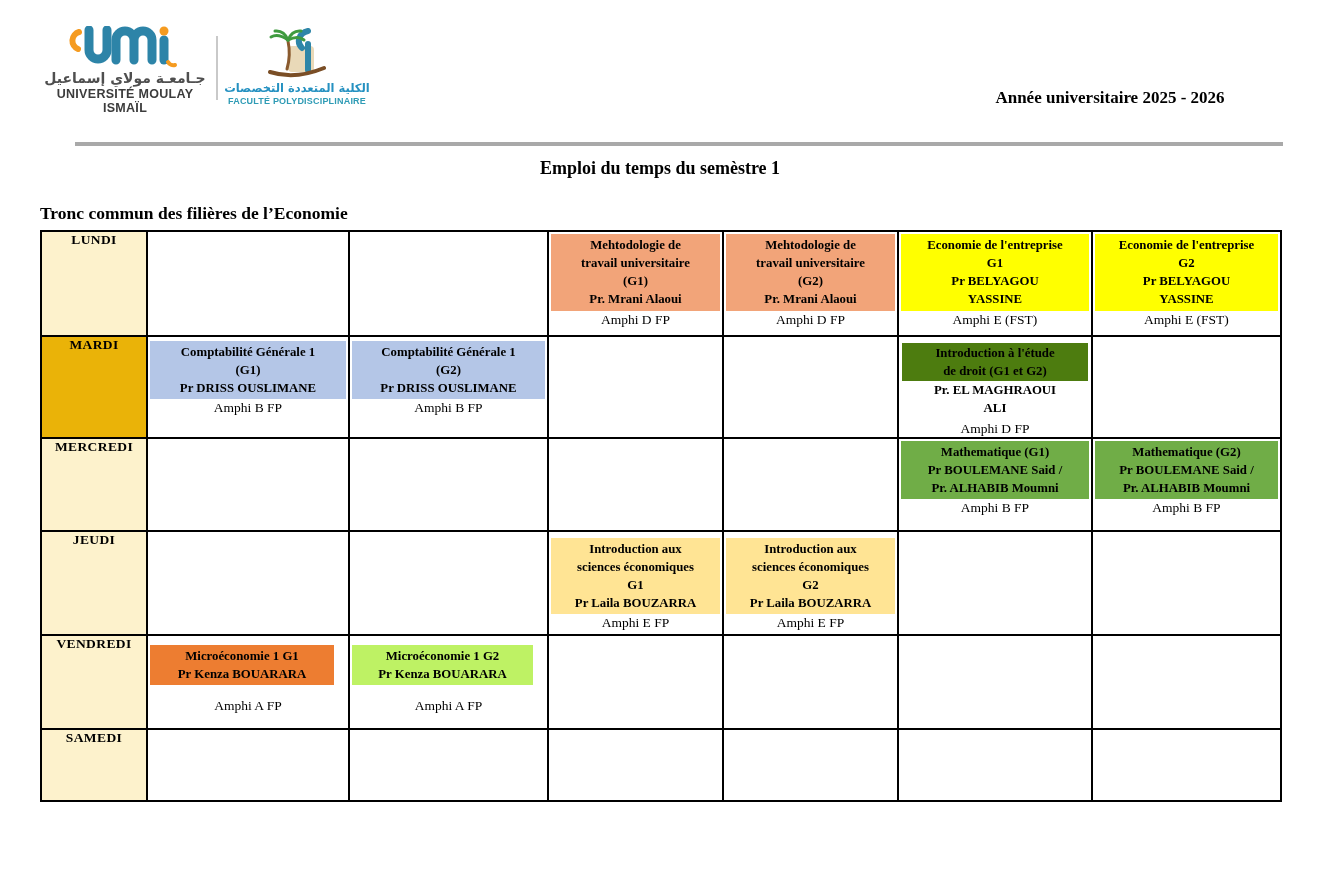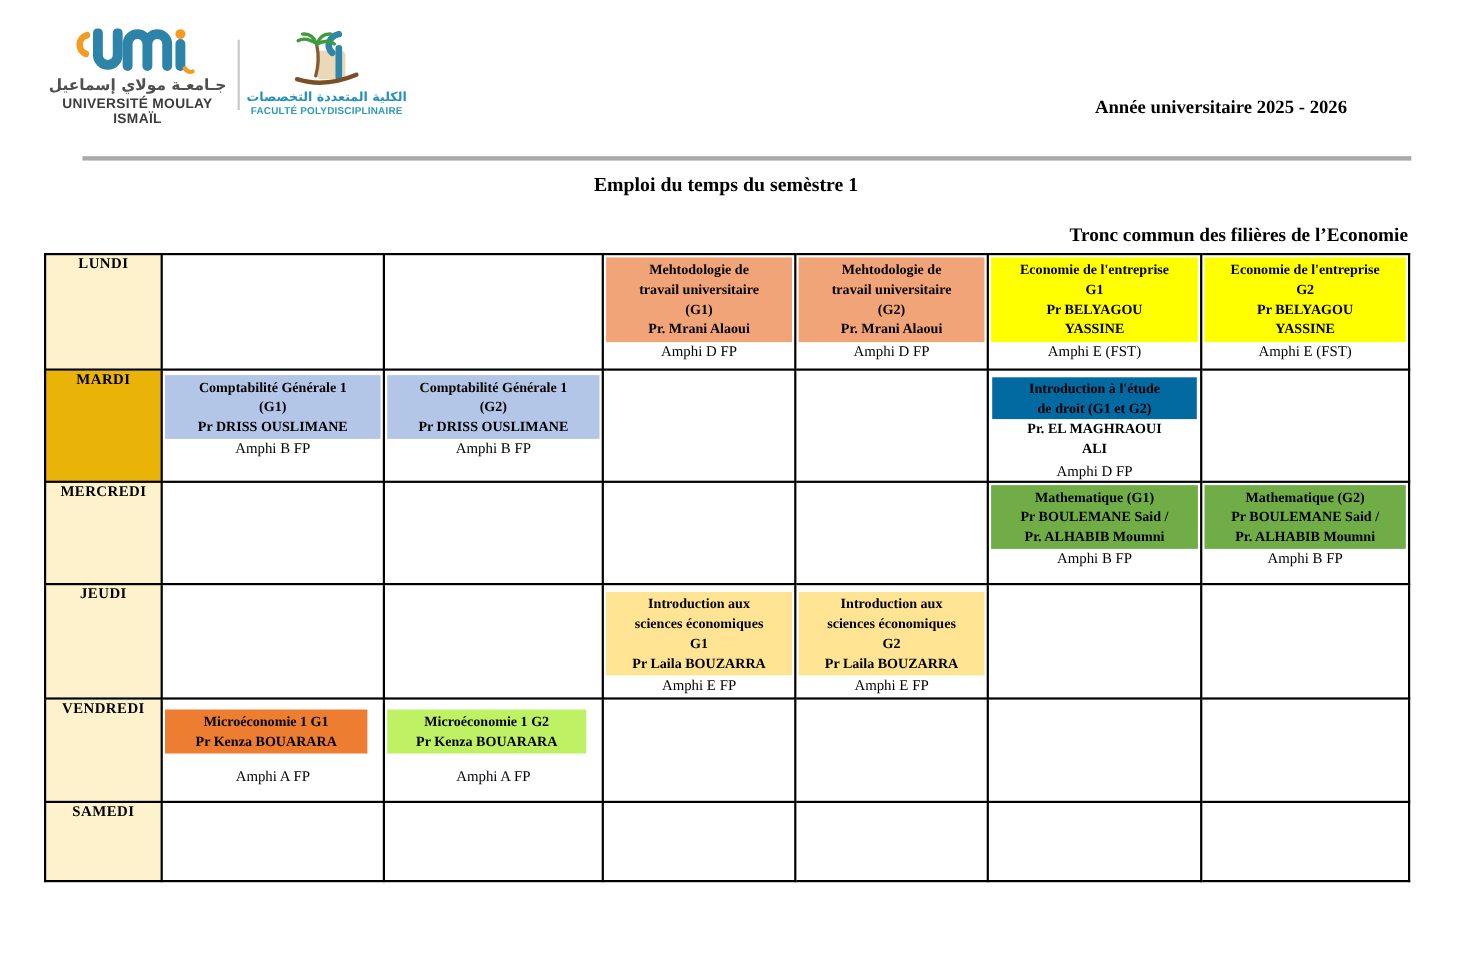--- a/index.html
+++ b/index.html
@@ -21,21 +21,21 @@
   .fp-arabic { font-family:"DejaVu Sans", sans-serif; font-size:11.5px; font-weight:bold; color:#2591c1; line-height:1.1; }
   .fp-latin  { font-family:"Liberation Sans", sans-serif; font-size:9px; font-weight:bold; color:#2e9bb5; letter-spacing:0.2px; margin-top:1px; }
 
   .annee { position:absolute; left:930px; top:88px; width:360px; text-align:center;
            font-size:17px; font-weight:bold; }
 
   .hrule { position:absolute; left:75px; top:142px; width:1208px; height:4px; background:#a9a9a9; }
 
   .title1 { position:absolute; left:40px; top:158px; width:1240px; text-align:center;
             font-size:18px; font-weight:bold; }
-  .title2 { position:absolute; left:40px; top:203px; width:1240px; text-align:right;
+  .title2 { position:absolute; left:40px; top:203px; width:1240px; text-align:left;
             font-size:17.5px; font-weight:bold; }
 
   
   table.tt { position:absolute; left:40px; top:230px; width:1240px;
              border-collapse:collapse; table-layout:fixed; }
   table.tt td { border:2px solid #000; padding:0; vertical-align:top; overflow:hidden; }
 
   tr.row-header   { height:38px; }
   tr.row-LUNDI    { height:105px; }
   tr.row-MARDI    { height:96px; }
@@ -163,21 +163,21 @@
           </td>
           <td>
             <div class="block" style="background: rgb(180, 198, 231);">Comptabilité Générale 1
 (G2)
 Pr DRISS OUSLIMANE</div>
             <div class="room">Amphi B FP</div>
           </td>
           <td></td>
           <td></td>
           <td>
-            <div class="block"><span class="hl" style="background: #0369a1;">Introduction à l'étude
+            <div class="block"><span class="hl" style="background: #4d7c0f;">Introduction à l'étude
 de droit  (G1 et G2)</span><div class="prof">Pr. EL MAGHRAOUI
 ALI</div></div>
             <div class="room">Amphi D FP</div>
           </td>
           <td></td>
         </tr>
         <tr class="row-MERCREDI">
           <td class="day-cell" style="background: rgb(253, 242, 204);">MERCREDI</td>
           <td></td>
           <td></td>

